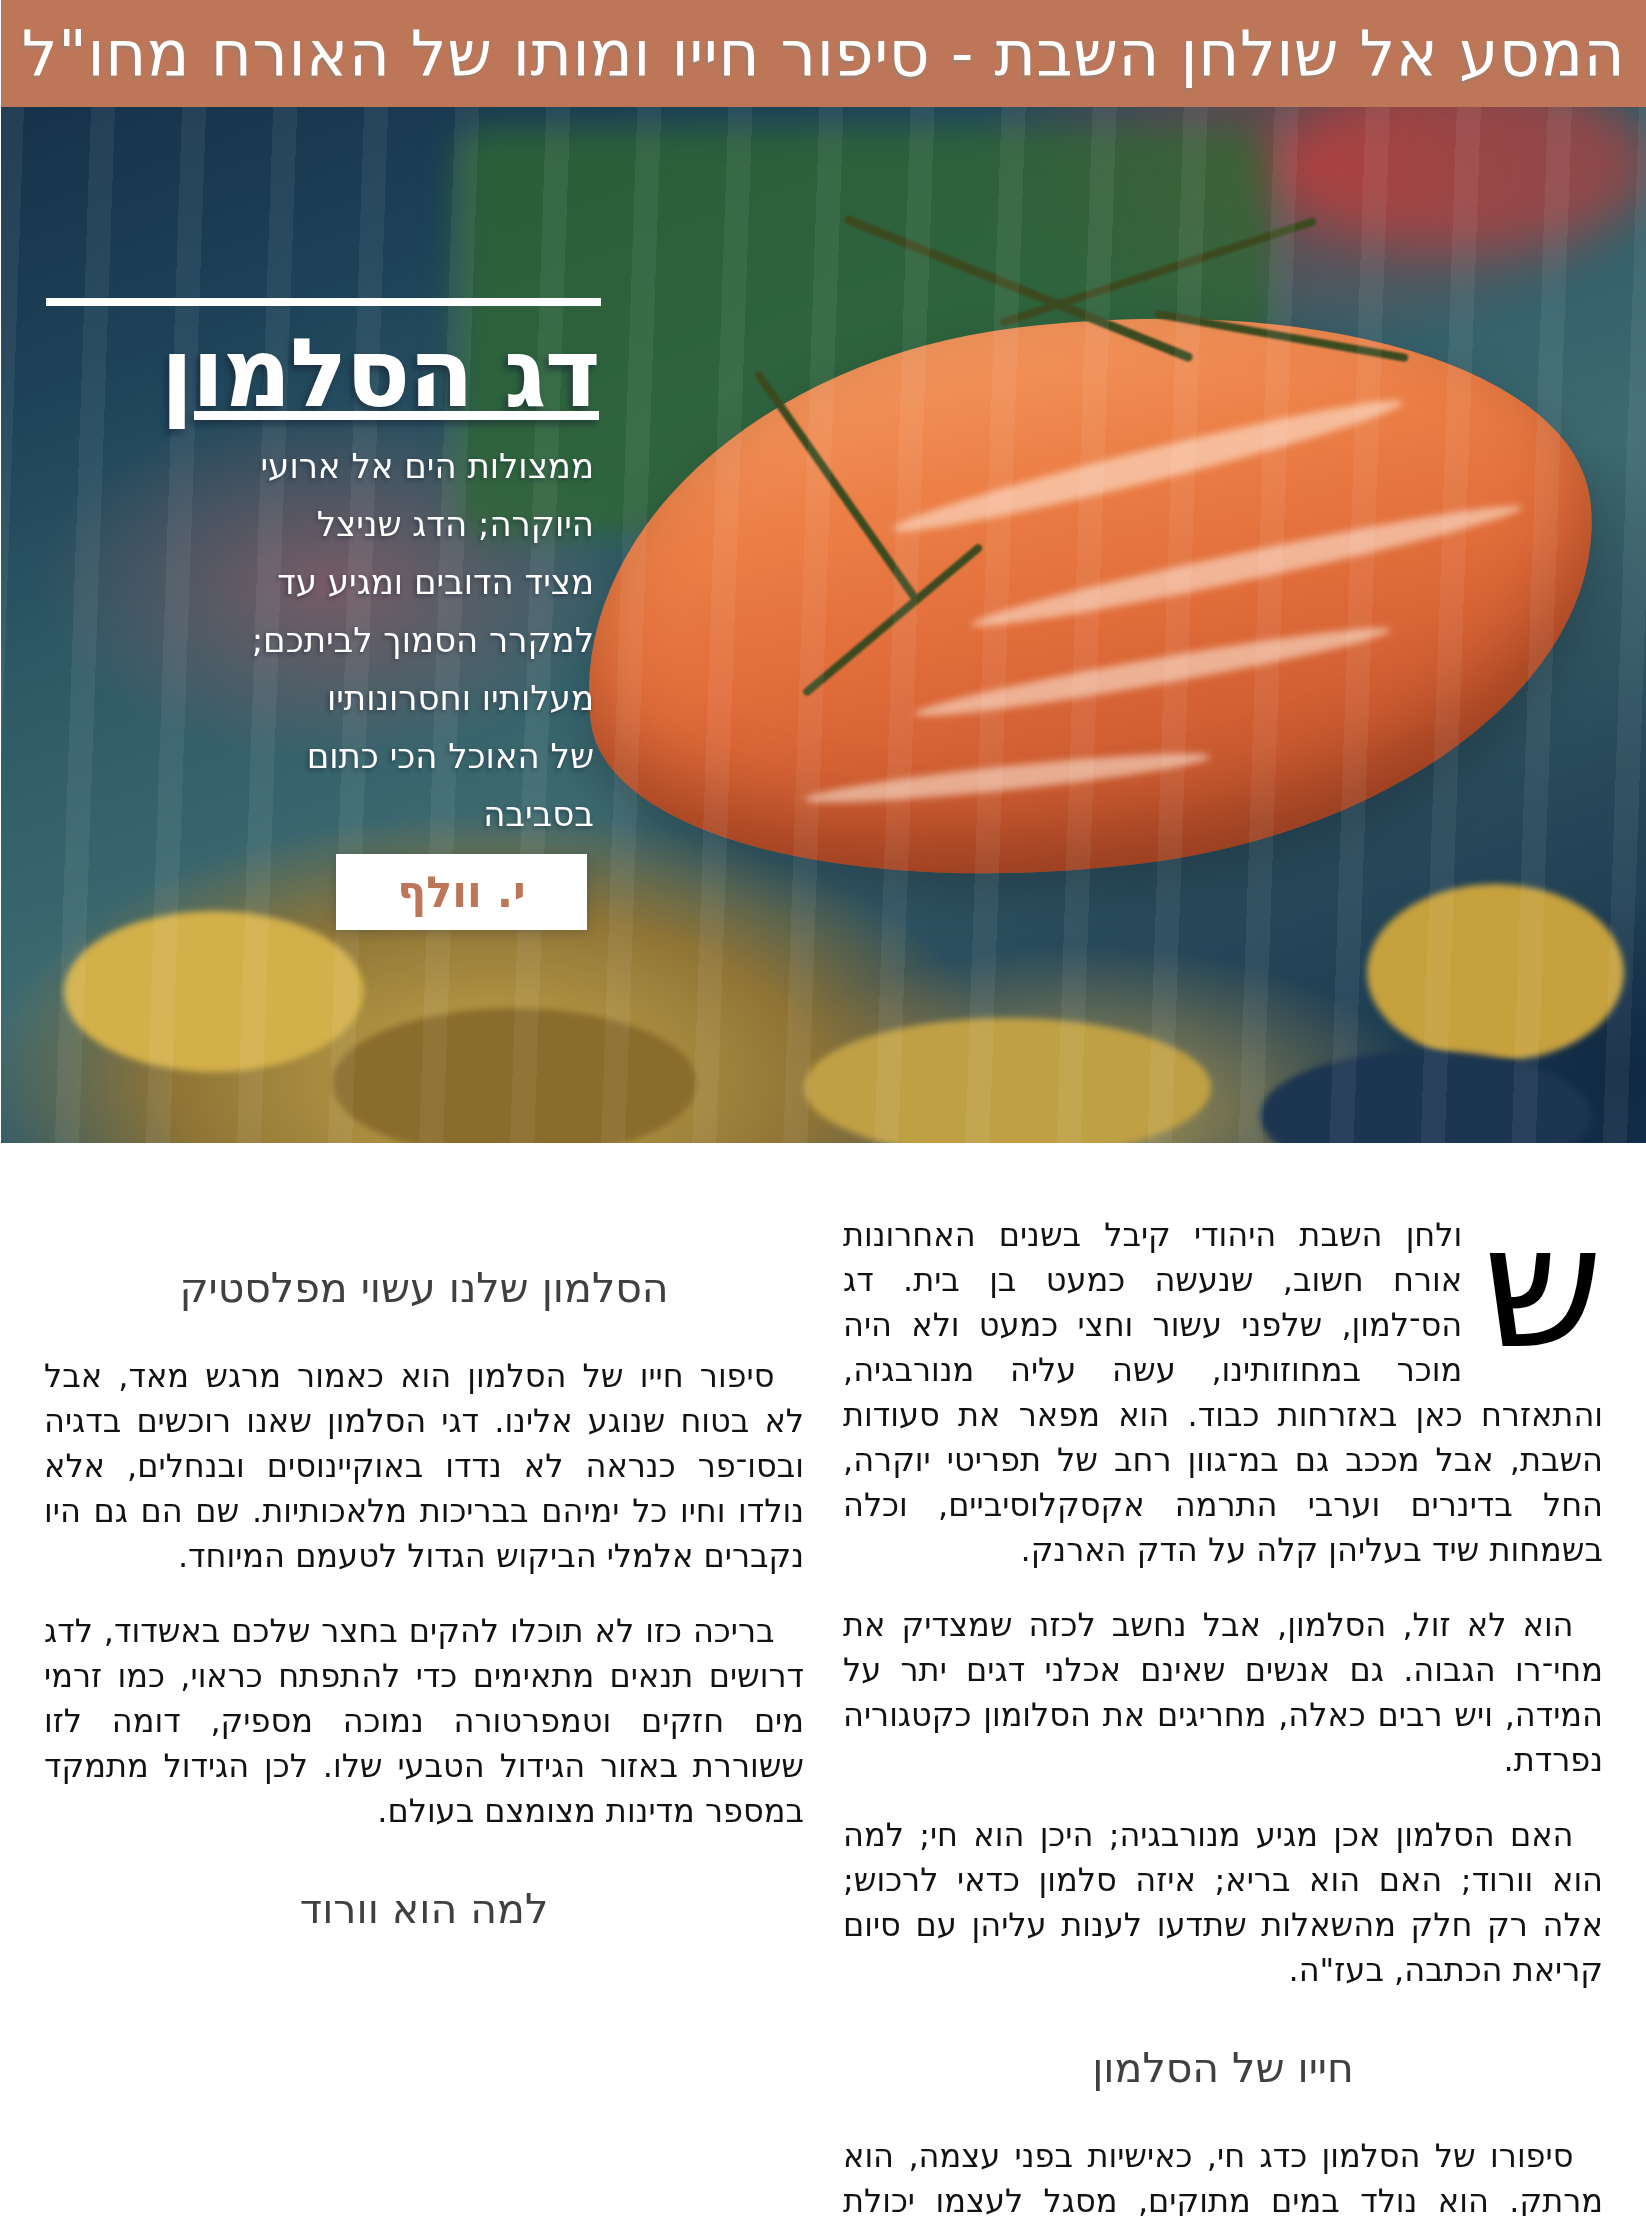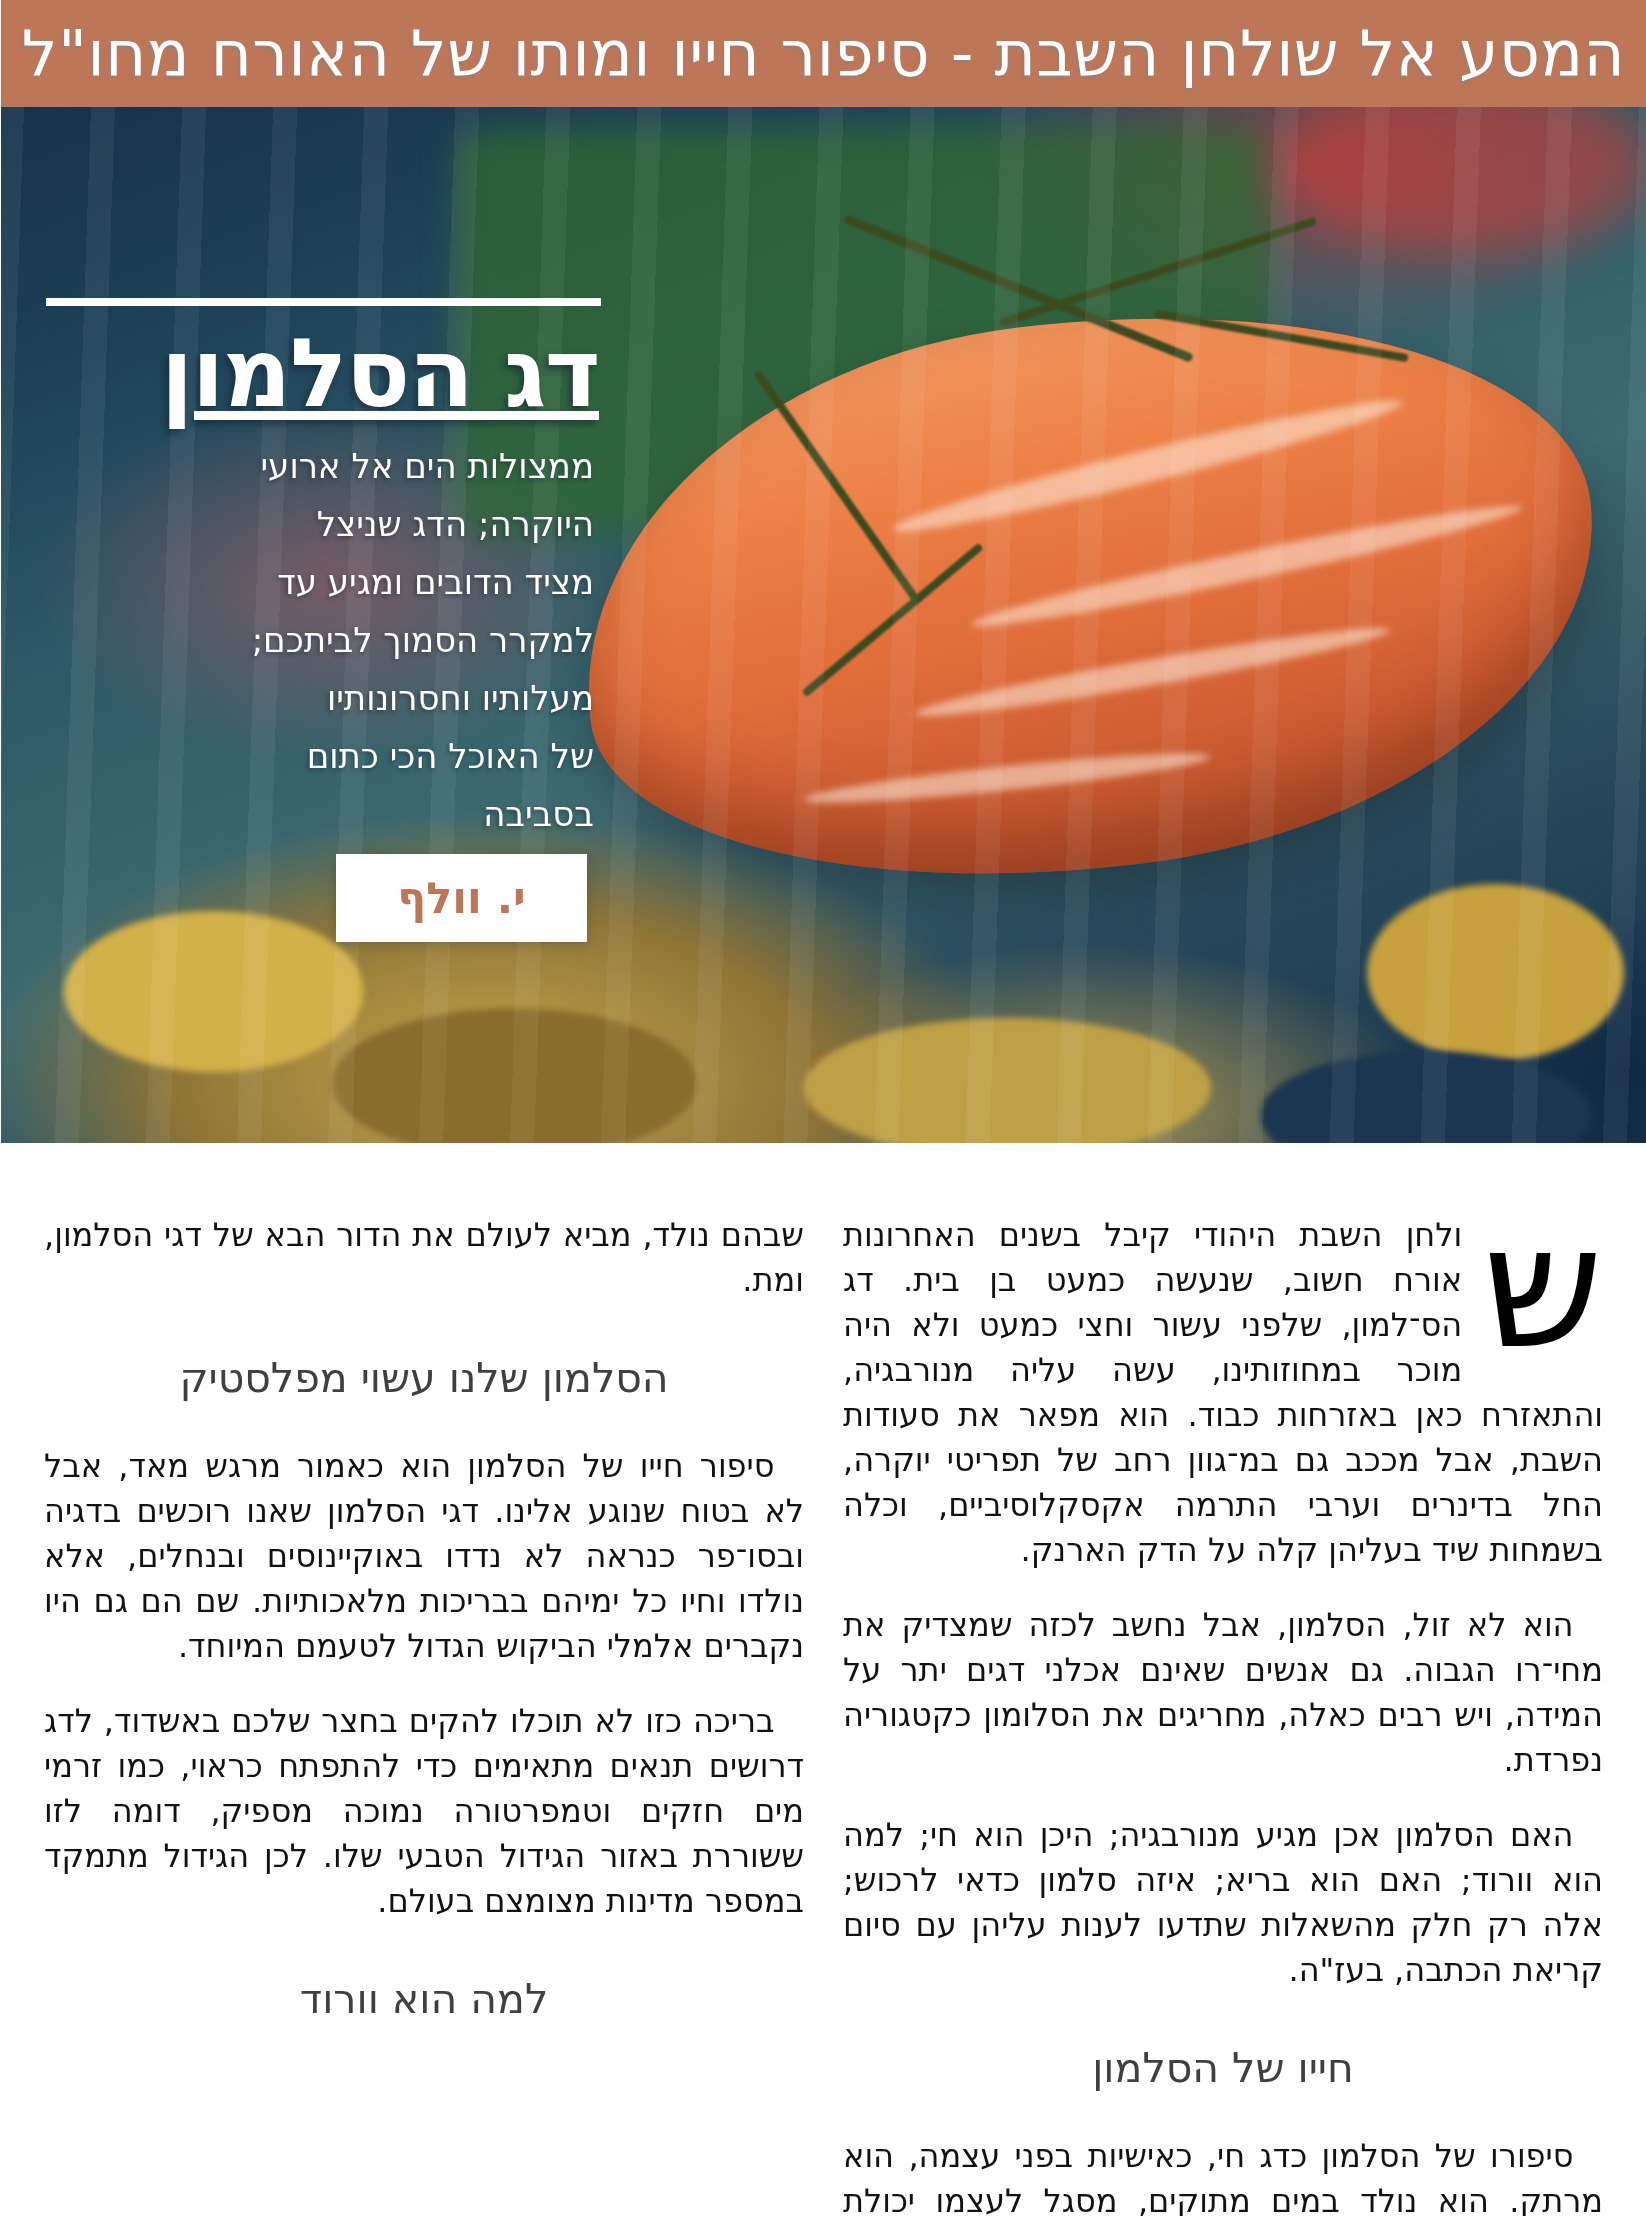--- a/index.html
+++ b/index.html
@@ -51,21 +51,21 @@
   .r5 { left:1260px; top:944px; width:332px; height:129px; background:#1c3550; }
 
   
   .hero-rule { position:absolute; left:46px; top:191px; width:555px; height:8px; background:#ffffff; }
   .hero-title { position:absolute; top:219px; right:1048px; width:558px; text-align:right;
       color:#ffffff; font-size:95px; font-weight:800; letter-spacing:-1.6px; line-height:1;
       white-space:nowrap; text-shadow:-3.2px 4.3px 7.5px rgba(20,30,50,0.55);text-decoration:underline; }
   .hero-subtitle { position:absolute; top:330px; right:1053px; width:568px; text-align:right;
       color:#ffffff; font-size:34px; line-height:58px; white-space:pre-line;
       text-shadow:-1.6px 2.1px 4.3px rgba(20,30,50,0.5); }
-  .byline-box { position:absolute; left:336px; top:747px; width:251px; height:88px; background:#ffffff;
+  .byline-box { position:absolute; left:336px; top:747px; width:251px; height:76px; background:#ffffff;
       display:flex; align-items:center; justify-content:center;
       box-shadow:0 3.2px 10.7px rgba(20,30,50,0.25); }
   .byline-text { color:#bd7758; font-size:43px; font-weight:700; }
 
   
   .article { display:flex; gap:39px; padding:70px 44px 0 44px; direction:rtl; }
   .col { flex:1 1 0; }
   .col p { font-size:32px; line-height:45px; text-align:justify; color:#121212; margin-bottom:30px; }
   .col p.indent { text-indent:29.5px; }
   .col h2 { font-size:41px; font-weight:400; color:#404040; text-align:center;
@@ -117,21 +117,20 @@
 
   <div class="col">
     <p><span class="dropcap">ש</span><span>ולחן השבת היהודי קיבל בשנים האחרונות אורח חשוב, שנעשה כמעט בן בית. דג הס־למון, שלפני עשור וחצי כמעט ולא היה מוכר במחוזותינו, עשה עליה מנורבגיה, והתאזרח כאן באזרחות כבוד. הוא מפאר את סעודות השבת, אבל מככב גם במ־גוון רחב של תפריטי יוקרה, החל בדינרים וערבי התרמה אקסקלוסיביים, וכלה בשמחות שיד בעליהן קלה על הדק הארנק.</span></p>
     <p class="indent">הוא לא זול, הסלמון, אבל נחשב לכזה שמצדיק את מחי־רו הגבוה. גם אנשים שאינם אכלני דגים יתר על המידה, ויש רבים כאלה, מחריגים את הסלומון כקטגוריה נפרדת.</p>
     <p class="indent">האם הסלמון אכן מגיע מנורבגיה; היכן הוא חי; למה הוא וורוד; האם הוא בריא; איזה סלמון כדאי לרכוש; אלה רק חלק מהשאלות שתדעו לענות עליהן עם סיום קריאת הכתבה, בעז"ה.</p>
     <h2>חייו של הסלמון</h2>
     <p class="indent">סיפורו של הסלמון כדג חי, כאישיות בפני עצמה, הוא מרתק. הוא נולד במים מתוקים, מסגל לעצמו יכולת לש־חות גם במים מלוחים, ויוצא לאוקיינוס. שם הוא מנהל מסע נדודים, בערוב ימיו הוא שב לאותם מים מתוקים</p>
   </div>
 
   <div class="col">
-    <p>שבהם נולד, מביא לעולם את הדור הבא של דגי הסלמון, ומת.</p>
     <h2>הסלמון שלנו עשוי מפלסטיק</h2>
     <p class="indent">סיפור חייו של הסלמון הוא כאמור מרגש מאד, אבל לא בטוח שנוגע אלינו. דגי הסלמון שאנו רוכשים בדגיה ובסו־פר כנראה לא נדדו באוקיינוסים ובנחלים, אלא נולדו וחיו כל ימיהם בבריכות מלאכותיות. שם הם גם היו נקברים אלמלי הביקוש הגדול לטעמם המיוחד.</p>
     <p class="indent">בריכה כזו לא תוכלו להקים בחצר שלכם באשדוד, לדג דרושים תנאים מתאימים כדי להתפתח כראוי, כמו זרמי מים חזקים וטמפרטורה נמוכה מספיק, דומה לזו ששוררת באזור הגידול הטבעי שלו. לכן הגידול מתמקד במספר מדינות מצומצם בעולם.</p>
     <h2>למה הוא וורוד</h2>
 
   </div>
 
 </main>
 
 

